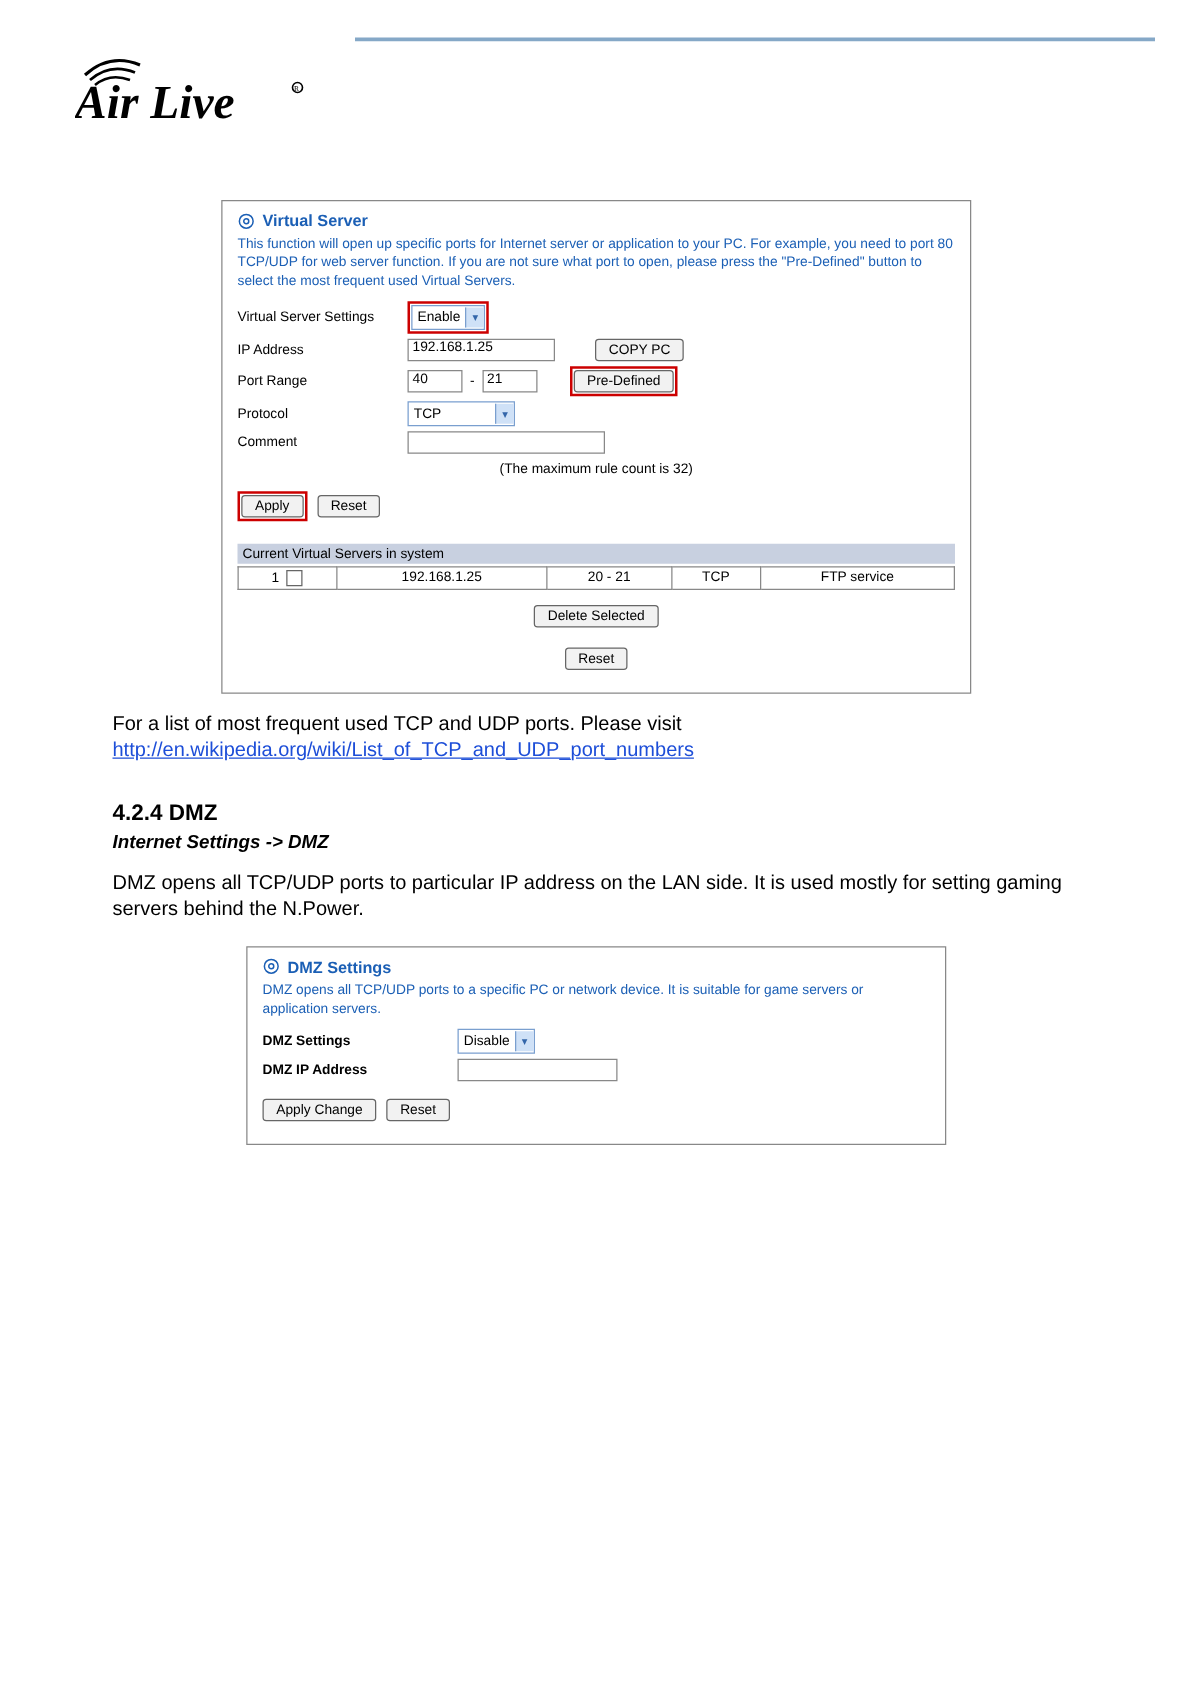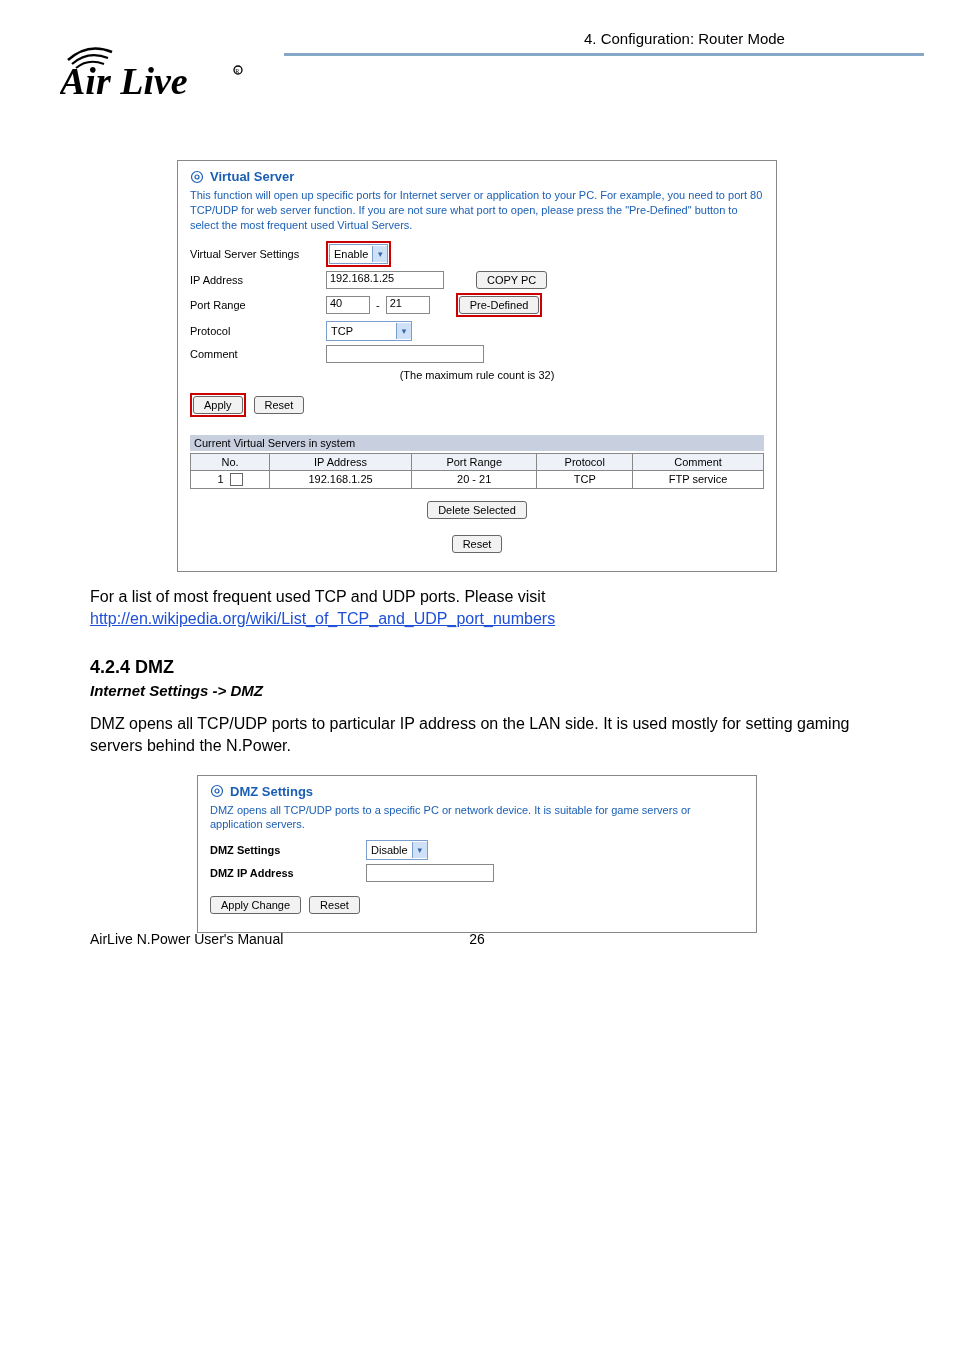--- a/index.html
+++ b/index.html
@@ -182,21 +182,20 @@
       <svg width="200" height="62" viewBox="0 0 200 62">
         <path d="M8 20 Q28 2 52 12" stroke="#000" stroke-width="2.5" fill="none"></path>
         <path d="M12 24 Q28 10 48 18" stroke="#000" stroke-width="2.2" fill="none"></path>
         <path d="M16 28 Q28 18 44 24" stroke="#000" stroke-width="2" fill="none"></path>
         <text x="0" y="54" font-family="Georgia, 'Times New Roman', serif" font-size="38" font-weight="bold" font-style="italic" fill="#000">Air Live</text>
         <circle cx="178" cy="30" r="4" fill="none" stroke="#000" stroke-width="1.3"></circle>
         <text x="175.2" y="33" font-size="6" fill="#000">R</text>
       </svg>
     </div>
     <div class="header-right">
-      <div class="header-text">4.  Configuration:  Router  Mode</div>
       <div class="header-line"></div>
     </div>
   </div>
 
   <div class="panel" style="margin-top:60px;">
     <div class="panel-title">
       <span class="gear">
         <svg width="14" height="14" viewBox="0 0 14 14">
             <circle cx="7" cy="7" r="5.5" fill="none" stroke="#1b5fb5" stroke-width="1.2"></circle>
             <circle cx="7" cy="7" r="2" fill="none" stroke="#1b5fb5" stroke-width="1.2"></circle>
@@ -252,27 +251,20 @@
     <div class="form-row" style="gap:8px;margin-bottom:18px;">
       <span class="hi-box">
         <span class="btn">Apply</span>
       </span>
       <span class="btn">Reset</span>
     </div>
 
     <div class="tbl-header">Current Virtual Servers in system</div>
     <table class="list">
       <tbody>
-          <tr>
-        <th style="width:70px">No.</th>
-        <th>IP Address</th>
-        <th>Port Range</th>
-        <th>Protocol</th>
-        <th>Comment</th>
-      </tr>
       <tr>
         <td>
           <span>1</span>
           &nbsp;<span class="cb"></span>
         </td>
         <td>192.168.1.25</td>
         <td>20 - 21</td>
         <td>TCP</td>
         <td>FTP service</td>
       </tr>
@@ -317,19 +309,14 @@
       <span class="form-label">DMZ IP Address</span>
       <span class="txt" style="width:120px"></span>
     </div>
 
     <div class="form-row" style="margin-top:14px;gap:8px;">
       <span class="btn">Apply Change</span>
       <span class="btn">Reset</span>
     </div>
   </div>
 
-  <div class="footer">
-    <span>AirLive N.Power User's Manual</span>
-    <span class="pg">26</span>
-    <span></span>
-  </div>
 
 </div>
 
 </body></html>

